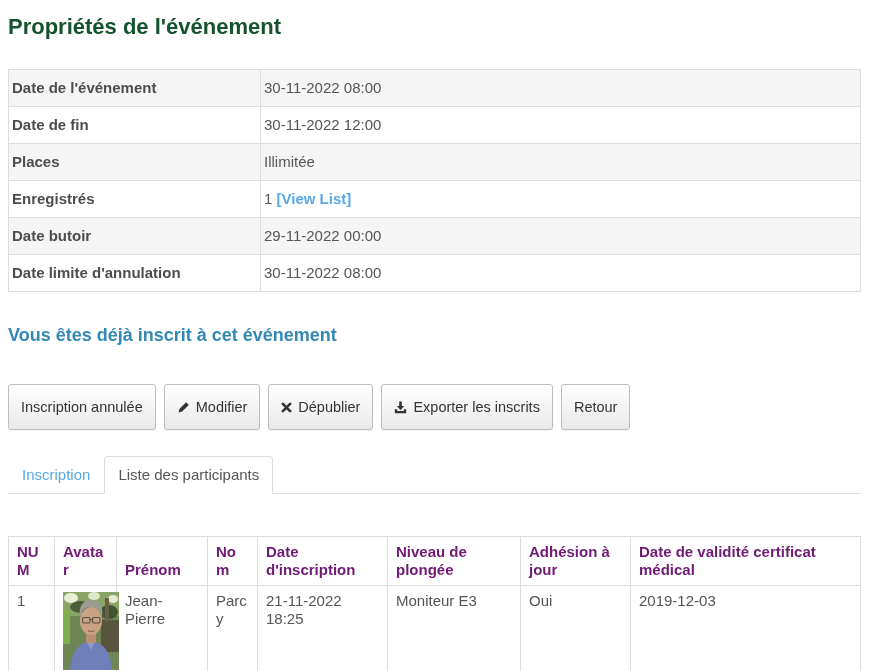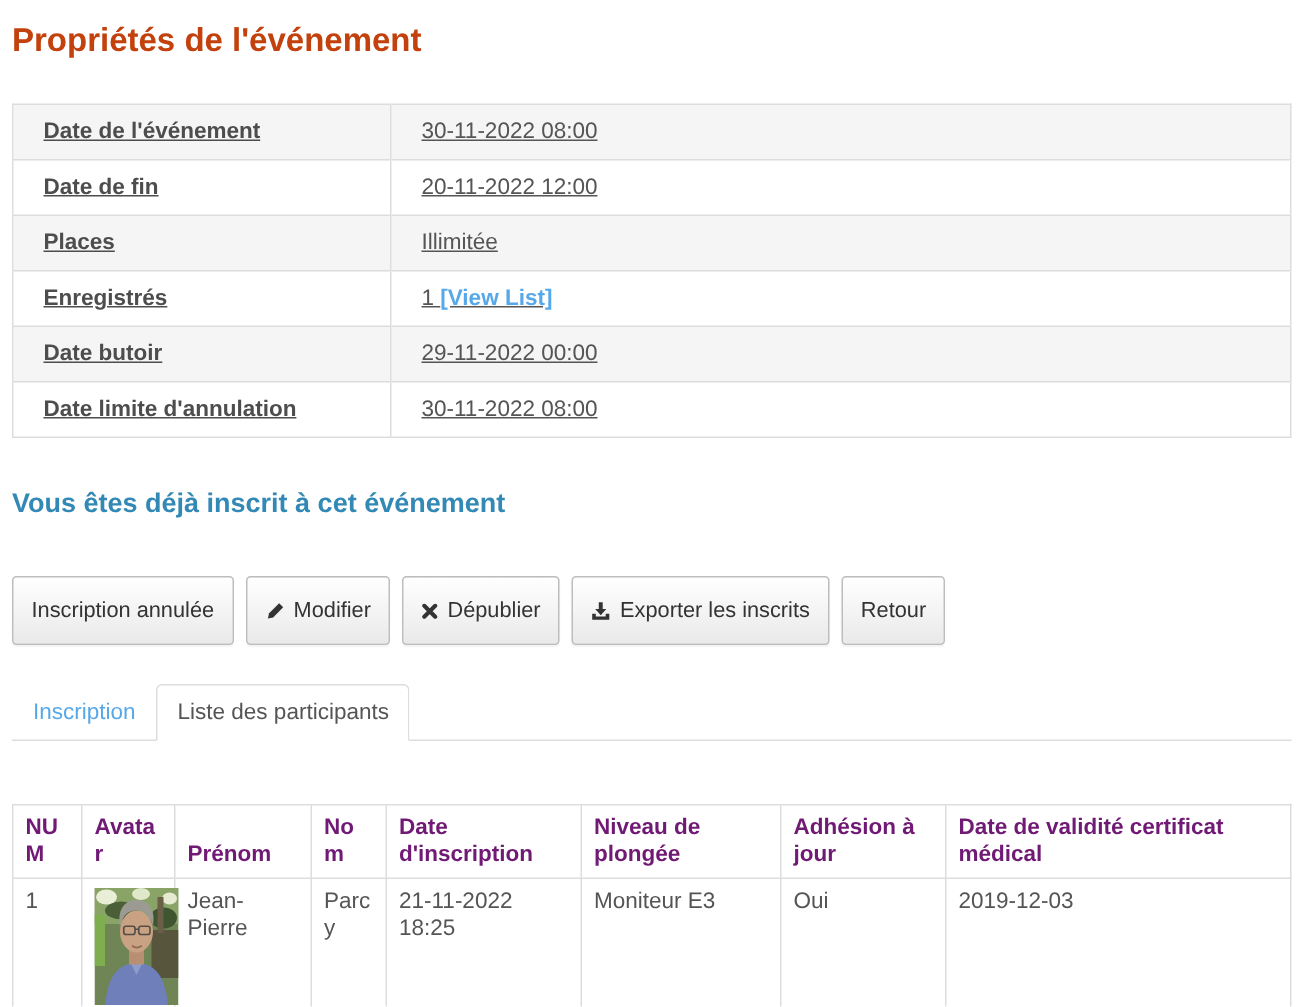--- a/index.html
+++ b/index.html
@@ -7,38 +7,37 @@
   body {
     width: 869px; height: 671px;
     font-family: "Liberation Sans", sans-serif;
     color: #555;
     overflow: hidden;
   }
   .container { padding: 12px 8px 0 8px; }
 
   
   .page-title {
-    color: #c2410c;
+    color: #14532d;
     font-size: 22px;
     font-weight: bold;
     margin: 2px 0 29px 0;
   }
 
   
   table.props {
     width: 100%;
     border-collapse: collapse;
     border: 1px solid #ddd;
     font-size: 15px;
   }
   table.props td {
-    padding: 9px 20px;
+    padding: 9px 3px;
     border-top: 1px solid #ddd;
     line-height: 18px;
-    text-decoration: underline;
   }
   table.props tr:first-child td { border-top: none; }
   table.props tr:nth-child(odd) { background: #f5f5f5; }
   table.props td.prop-label {
     width: 252px;
     font-weight: bold;
     color: #4d4d4d;
     border-right: 1px solid #ddd;
   }
   table.props td.prop-value { color: #555; }
@@ -137,21 +136,21 @@
   <h1 class="page-title">Propriétés de l'événement</h1>
 
   <table class="props">
     <tbody>
       <tr>
         <td class="prop-label">Date de l'événement</td>
         <td class="prop-value">30-11-2022 08:00</td>
       </tr>
       <tr>
         <td class="prop-label">Date de fin</td>
-        <td class="prop-value">20-11-2022 12:00</td>
+        <td class="prop-value">30-11-2022 12:00</td>
       </tr>
       <tr>
         <td class="prop-label">Places</td>
         <td class="prop-value">Illimitée</td>
       </tr>
       <tr>
         <td class="prop-label">Enregistrés</td>
         <td class="prop-value">
           <span>1</span>
           <a href="#" class="view-list">[View List]</a>

